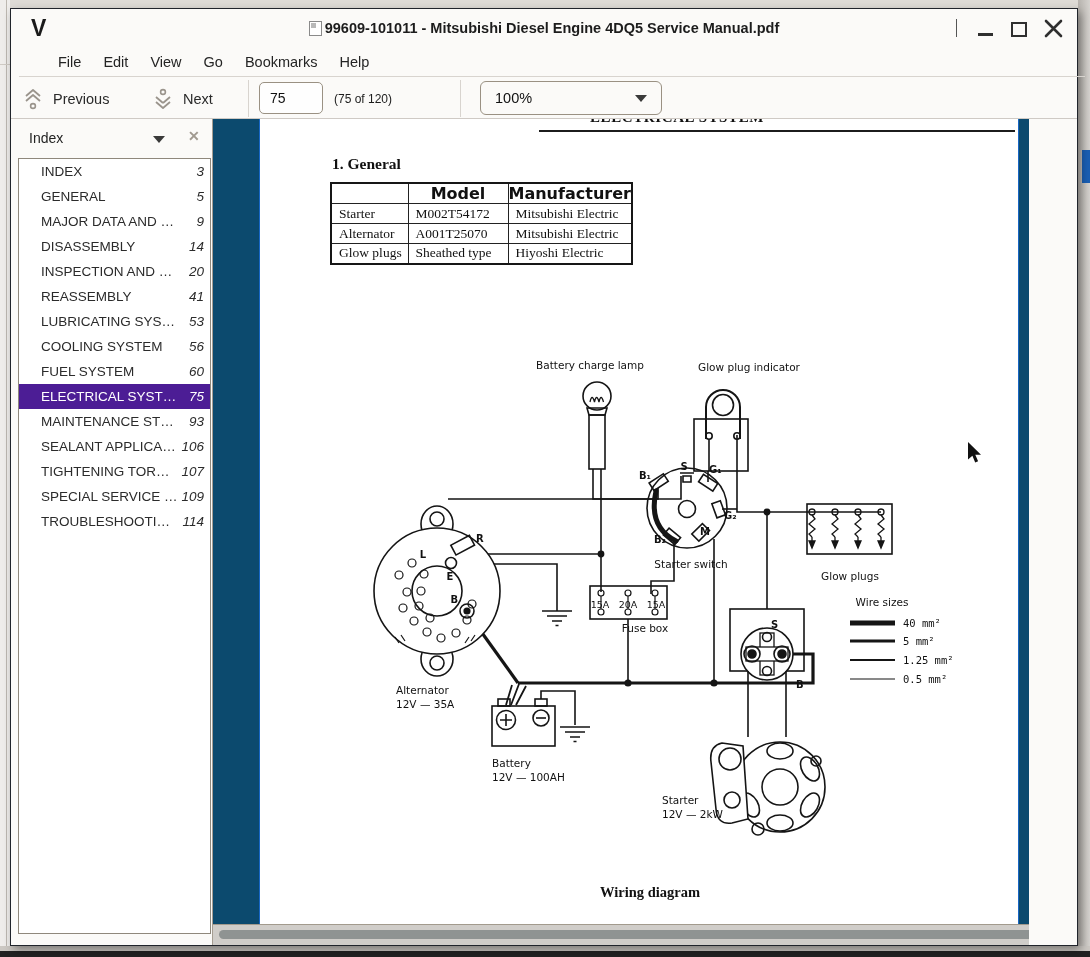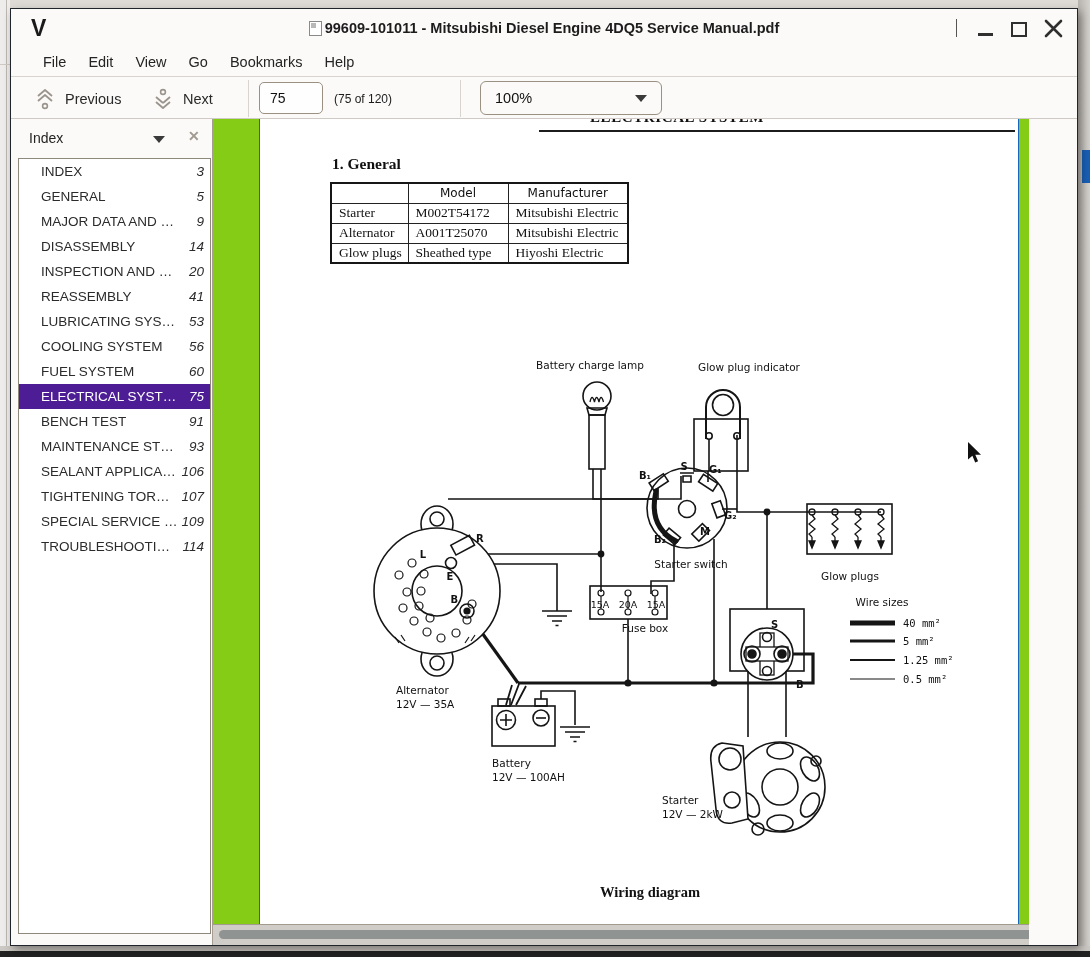--- a/index.html
+++ b/index.html
@@ -27,29 +27,29 @@
   #title-text { font-size:14.5px; font-weight:bold; color:#1c1c1c; }
   .pdficon { width:13px; height:15px; border:1px solid #8a8a8a; background:#fff; position:relative; }
   .pdficon::before { content:""; position:absolute; left:1px; top:1px; width:5px; height:5px; background:#b9b9b9; }
   #winbtns { right:14px; top:9px; display:flex; align-items:center; gap:14px; }
   #btn-bar { width:1px; height:18px; background:#555; margin-right:4px;}
   .wbtn { width:20px; height:20px; display:flex; align-items:flex-end; justify-content:center; }
   #btn-min span { display:block; width:15px; height:3px; background:#2f2f2f; margin-bottom:2px;}
   #btn-max span { display:block; width:16px; height:15px; border:2.5px solid #2f2f2f; margin-bottom:1px;}
 
   
-  #menubar { left:0; top:38px; width:100%; height:30px; display:flex; align-items:flex-end; padding-left:21px;
+  #menubar { left:8px; top:38px; width:100%; height:30px; display:flex; align-items:flex-end; padding-left:28px;
              border-bottom:1px solid #d8d4cf; }
   .menu-item { padding:0 11px; font-size:14.5px; color:#242424; height:100%; display:flex; align-items:center; }
 
   
   #toolbar { left:0; top:69px; width:100%; height:41px; border-bottom:1px solid #cfcac5; }
   .tbtn { position:absolute; top:0; height:41px; display:flex; align-items:center; gap:10px;
           font-size:14.5px; color:#2a2a2a; }
-  #btn-prev { left:24px; } #btn-next { left:142px; }
+  #btn-prev { left:12px; } #btn-next { left:142px; }
   .tsep { position:absolute; top:2px; width:1px; height:37px; background:#d8d4cf; }
   #page-input { position:absolute; left:248px; top:4px; width:64px; height:32px; border:1px solid #9a9183;
                 border-radius:5px; background:#fefefe; font-size:14px; color:#111; padding-left:10px;
                 font-family:"Liberation Sans",sans-serif;}
   #page-count { position:absolute; left:323px; top:0; height:41px; display:flex; align-items:center;
                 font-size:12px; color:#1b1b1b; }
   #zoom-combo { position:absolute; left:469px; top:3px; width:182px; height:34px; border:1px solid #9a9183;
                 border-radius:6px; background:#fbfaf8; display:flex; align-items:center; font-size:14.5px; color:#111;
                 padding:0 14px; justify-content:space-between; }
   .tri-down { width:0; height:0; border-left:6px solid transparent; border-right:6px solid transparent;
@@ -62,38 +62,38 @@
   #sb-title { position:absolute; left:18px; top:11px; font-size:14px; color:#242424; }
   #sb-dd { position:absolute; left:142px; top:17px; }
   #sb-close { position:absolute; left:177px; top:9px; font-size:14px; color:#a19a90; font-weight:bold;}
   #sb-panel { left:7px; top:39px; width:193px; height:776px; background:#ffffff; border:1px solid #8f887c; }
   .sb-item { height:25px; display:flex; align-items:center; justify-content:space-between;
              padding:0 6px 0 22px; font-size:13.5px; color:#2b2b2b; }
   .sb-item .sb-page { font-style:italic; }
   .sb-item.sel { background:#4c1d95; color:#ffffff; }
 
   
-  #docview { left:202px; top:0; width:816px; height:826px; background:#84cc16; overflow:hidden;}
+  #docview { left:202px; top:0; width:816px; height:826px; background:#0c4a6e; overflow:hidden;}
   #vscroll { position:absolute; left:847px; top:0; width:17px; height:805px; background:#d3d0cd;
              border-left:1px solid #99917f; border-right:1px solid #99917f; }
   #hscroll { position:absolute; left:0; top:805px; width:864px; height:21px; background:#d0cdc9;
              border-top:1px solid #a29a8d; }
   #hthumb { position:absolute; left:6px; top:5px; width:850px; height:9px; background:#8f9392; border-radius:5px; }
 
   
   #page { left:46px; top:0; width:760px; height:805px; background:#ffffff;
           border-left:1.5px solid #1766c4; border-right:1.5px solid #1766c4; overflow:hidden;
           font-family:"Liberation Serif", serif; }
   #pg-header { position:absolute; left:417px; top:-10px; transform:translateX(-50%); font-size:15px;
                font-weight:bold; letter-spacing:.6px; color:#111; white-space:nowrap;}
   #pg-rule { position:absolute; left:279px; top:11px; width:476px; height:1.6px; background:#1c1c1c; }
   #pg-section { position:absolute; left:72px; top:36px; font-size:15.5px; font-weight:bold; color:#111; }
   #parts-table { position:absolute; left:70px; top:63px; border-collapse:collapse; border:2px solid #161616; }
   #parts-table th, #parts-table td { border:1px solid #222; height:20px; }
-  #parts-table th { font-family:"DejaVu Sans",sans-serif; font-weight:normal; font-size:12px; color:#111; text-align:center;}
+  #parts-table th { font-family:"DejaVu Sans",sans-serif; font-weight:bold; font-size:16px; color:#111; text-align:center;}
   #parts-table td { font-size:13.5px; color:#111; padding:0 0 0 7px; font-weight:normal; }
   .c0{ width:77px;} .c1{ width:100px;} .c2{ width:120px;}
 
   
   svg text { fill:#111; stroke:none; font-family:"DejaVu Sans",sans-serif; font-size:10.5px; }
   svg .term { font-weight:bold; font-size:10px; }
   svg .mono { font-family:"DejaVu Sans Mono",monospace; font-size:10.5px; }
   svg .cap  { font-family:"Liberation Serif",serif; font-weight:bold; font-size:14.5px; }
 
   #cursor { left:966px; top:441px; }
@@ -209,24 +209,20 @@
             <span>COOLING SYSTEM</span>
             <span class="sb-page">56</span>
           </div>
         <div class="sb-item">
             <span>FUEL SYSTEM</span>
             <span class="sb-page">60</span>
           </div>
         <div class="sb-item sel">
             <span>ELECTRICAL SYST…</span>
             <span class="sb-page">75</span>
-          </div>
-        <div class="sb-item">
-            <span>BENCH TEST</span>
-            <span class="sb-page">91</span>
           </div>
         <div class="sb-item">
             <span>MAINTENANCE ST…</span>
             <span class="sb-page">93</span>
           </div>
         <div class="sb-item">
             <span>SEALANT APPLICA…</span>
             <span class="sb-page">106</span>
           </div>
         <div class="sb-item">

